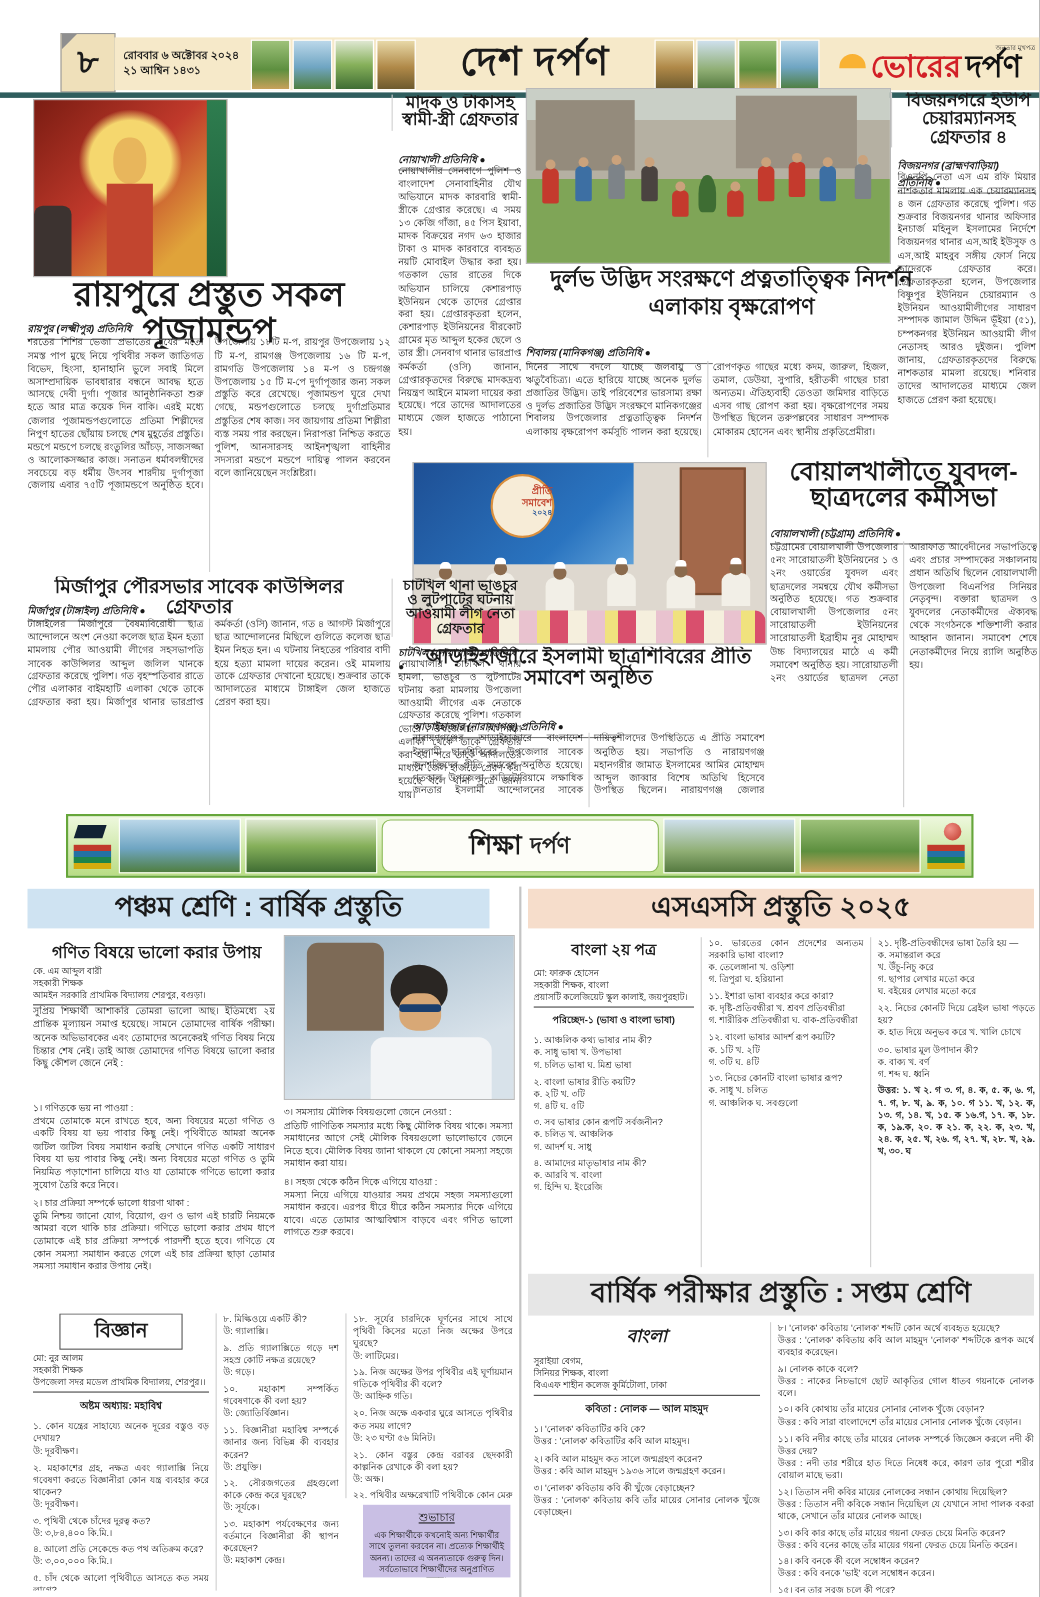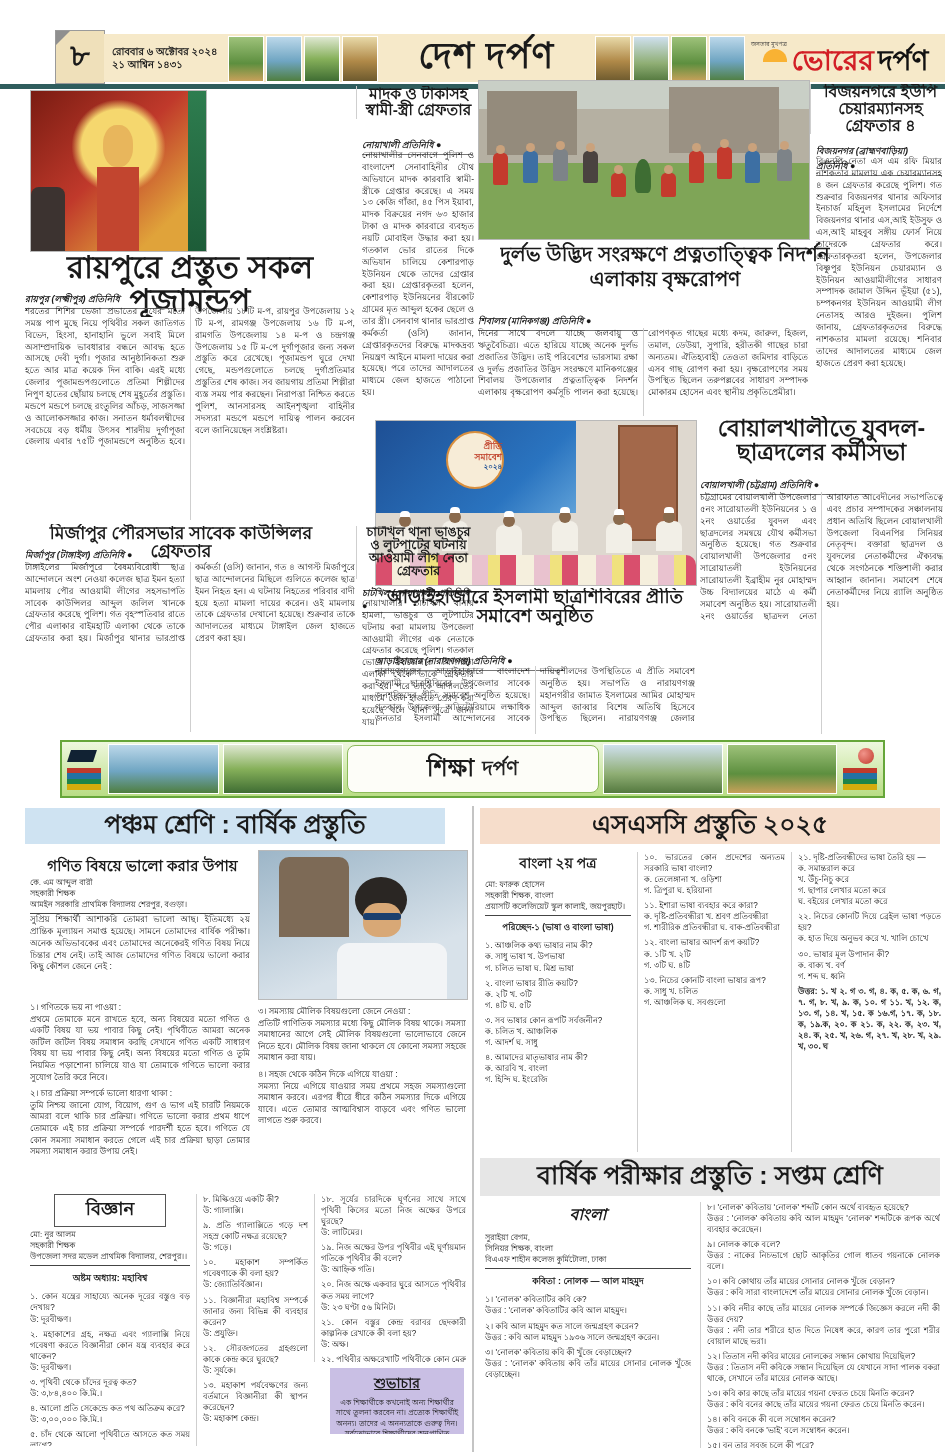--- a/index.html
+++ b/index.html
@@ -14,21 +14,21 @@
   #hdr-bar{left:104px;top:34px;width:841px;height:48px;background:#f6e9c9;display:flex;align-items:center;gap:6px;padding:0 4px;box-sizing:border-box;}
   .date-blk{font-size:10px;font-weight:bold;line-height:1.3;white-space:nowrap;padding:0 4px;}
   .pstrip{display:flex;gap:2px;height:44px;}
   .ptile{width:34px;height:44px;border:1px solid #fff;}
   .t1{background:linear-gradient(#9ec27a,#5d8f3f 60%,#c8a15a);}
   .t2{background:linear-gradient(#bcd8ea,#6fa5c2 55%,#4f7e3f);}
   .t3{background:linear-gradient(#dfe8d2,#86b05a 50%,#3f6d33);}
   .t4{background:linear-gradient(#e8d9a8,#b08948 55%,#6d5a2e);}
   .t5{background:linear-gradient(#cfe0ee,#8fae74 60%,#54793f);}
   #desh-title{flex:1;text-align:center;font-size:36px;font-weight:bold;letter-spacing:1px;}
-  #logo-blk{width:190px;text-align:left;line-height:1;}
+  #logo-blk{width:190px;text-align:right;line-height:1;}
   #logo-tag{font-size:6px;color:#333;}
   #logo-line{display:flex;align-items:flex-end;justify-content:center;gap:4px;}
   .sun{width:24px;height:13px;border-radius:12px 12px 0 0;background:radial-gradient(circle at 50% 100%,#f9b233 0 70%,#f07f13 85%);align-self:flex-start;margin-top:2px;}
   #logo-red{font-size:28px;font-weight:bold;color:#d21f26;}
   #logo-black{font-size:28px;font-weight:bold;color:#111;}
   #hdr-rule{left:0;top:84px;width:945px;height:5px;background:#2f5d5d;}
   
   .head-xl{font-weight:bold;text-align:center;line-height:1.05;}
   .byline{font-size:9px;font-weight:bold;font-style:italic;border-bottom:1px solid #777;padding-bottom:1px;}
   .body{font-size:8.6px;line-height:1.38;text-align:justify;}
@@ -55,21 +55,21 @@
          background:linear-gradient(#c0392b 0 25%,#2471a3 25% 50%,#1e8449 50% 75%,#d4ac0d 75% 100%);}
   .applejar{position:relative;width:40px;height:46px;}
   .apple{position:absolute;right:6px;top:2px;width:16px;height:16px;border-radius:50%;background:radial-gradient(circle at 35% 35%,#f1948a,#c0392b);}
   .bar-head{display:flex;align-items:center;justify-content:center;font-weight:bold;font-size:25px;}
   .sec-title{font-weight:bold;text-align:center;}
   .author-line{font-size:8px;line-height:1.35;}
   .author-blk{border-bottom:1px solid #444;padding-bottom:3px;}
   .qa-item{white-space:pre-line;font-size:8.2px;line-height:1.35;text-align:justify;margin-bottom:4px;}
   .tip-item{white-space:pre-line;font-size:8.4px;line-height:1.38;text-align:justify;margin-bottom:5px;}
   #shuva-box{background:#c9bfe4;text-align:center;padding:4px 5px;box-sizing:border-box;}
-  #shuva-title{font-weight:bold;font-size:14px;text-decoration:underline;margin-bottom:2px;}
+  #shuva-title{font-weight:normal;font-size:10px;text-decoration:underline;margin-bottom:2px;}
   #shuva-text{font-size:7.6px;line-height:1.35;}
   .edu-divider{background:#c4c4c4;}
 </style>
 </head>
 <body>
 
 <div id="page">
 
   <div class="abs" id="page-tab">৮</div>
   <div class="abs" id="hdr-bar">

